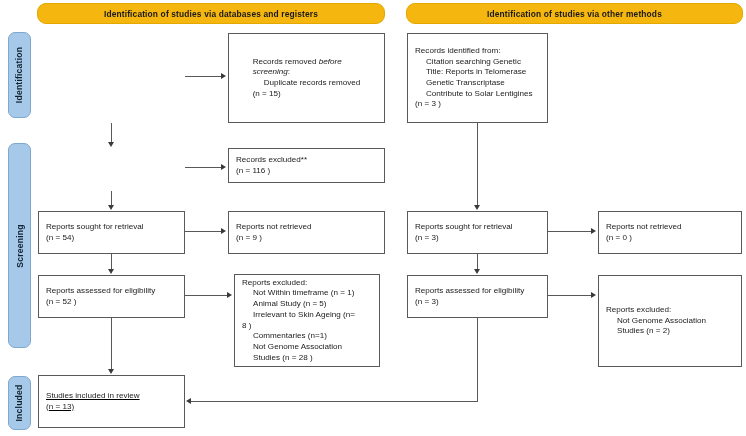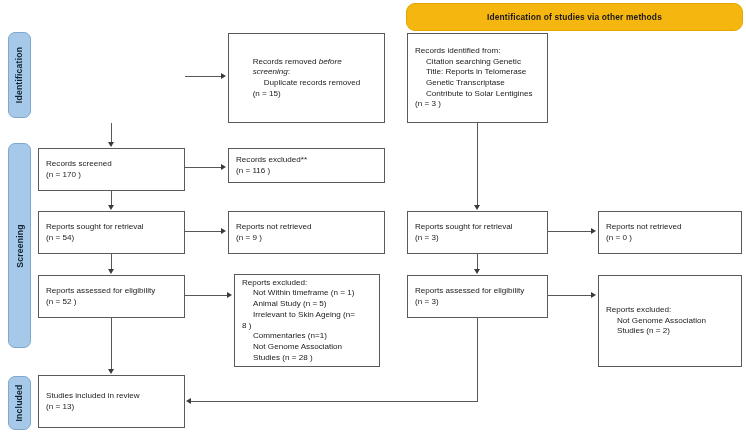--- a/index.html
+++ b/index.html
@@ -84,42 +84,42 @@
   }
   .arw-r{border-width:3.4px 0 3.4px 5.2px;border-color:transparent transparent transparent #3a3a3c;}
   .arw-l{border-width:3.4px 5.2px 3.4px 0;border-color:transparent #3a3a3c transparent transparent;}
   .arw-d{border-width:5.2px 3.4px 0 3.4px;border-color:#3a3a3c transparent transparent transparent;}
 </style>
 </head>
 <body>
 
 <div id="canvas">
 
-  <div class="hdr" style="left:406px;top:3px;width:337px;height:28px;">
+  <div class="hdr" style="left:37px;top:3px;width:348px;height:21px;">
+    <span>Identification of studies via databases and registers</span>
+  </div>
+  <div class="hdr" style="left:406px;top:3px;width:337px;height:21px;">
     <span>Identification of studies via other methods</span>
   </div>
 
   <div class="band" style="left:8px;top:32px;width:23px;height:86px;">
     <span>Identification</span>
   </div>
   <div class="band" style="left:8px;top:143px;width:23px;height:205px;">
     <span>Screening</span>
   </div>
   <div class="band" style="left:8px;top:376px;width:23px;height:54px;">
     <span>Included</span>
   </div>
 
 
   <div class="box" style="left:228px;top:33px;width:157px;height:90px;justify-content:center;">
     <div class="txt"><span>Records removed </span><i>before</i><br><i>screening</i><span>:</span><span class="indent">Duplicate records removed</span><span>(n = 15)</span></div>
   </div>
 
-  <div class="box" style="left:38px;top:148px;width:147px;height:43px;">
-    <div class="txt"><span>Records screened</span><br><span>(n = 170 )</span></div>
-  </div>
 
   <div class="box" style="left:228px;top:148px;width:157px;height:35px;">
     <div class="txt"><span>Records excluded**</span><br><span>(n = 116 )</span></div>
   </div>
 
   <div class="box" style="left:38px;top:211px;width:147px;height:43px;">
     <div class="txt"><span>Reports sought for retrieval</span><br><span>(n = 54)</span></div>
   </div>
 
   <div class="box" style="left:228px;top:211px;width:157px;height:43px;">
@@ -127,21 +127,21 @@
   </div>
 
   <div class="box" style="left:38px;top:275px;width:147px;height:43px;">
     <div class="txt"><span>Reports assessed for eligibility</span><br><span>(n = 52 )</span></div>
   </div>
 
   <div class="box" style="left:234px;top:274px;width:146px;height:93px;">
     <div class="txt"><span>Reports excluded:</span><span class="indent">Not Within timeframe (n = 1)</span><span class="indent">Animal Study (n = 5)</span><span class="indent">Irrelevant to Skin Ageing (n=</span><span>8 )</span><span class="indent">Commentaries (n=1)</span><span class="indent">Not Genome Association</span><span class="indent">Studies (n = 28 )</span></div>
   </div>
 
-  <div class="box" style="left:38px;top:375px;width:147px;height:53px;">
+  <div class="box" style="left:38px;top:375px;width:147px;height:53px;text-decoration:underline;">
     <div class="txt"><span>Studies included in review</span><br><span>(n = 13)</span></div>
   </div>
 
   <div class="box" style="left:407px;top:33px;width:141px;height:90px;">
     <div class="txt"><span>Records identified from:</span><span class="indent">Citation searching Genetic</span><span class="indent">Title: Reports in Telomerase</span><span class="indent">Genetic Transcriptase</span><span class="indent">Contribute to Solar Lentigines</span><span>(n = 3 )</span></div>
   </div>
 
   <div class="box" style="left:407px;top:211px;width:141px;height:43px;">
     <div class="txt"><span>Reports sought for retrieval</span><br><span>(n = 3)</span></div>
   </div>

